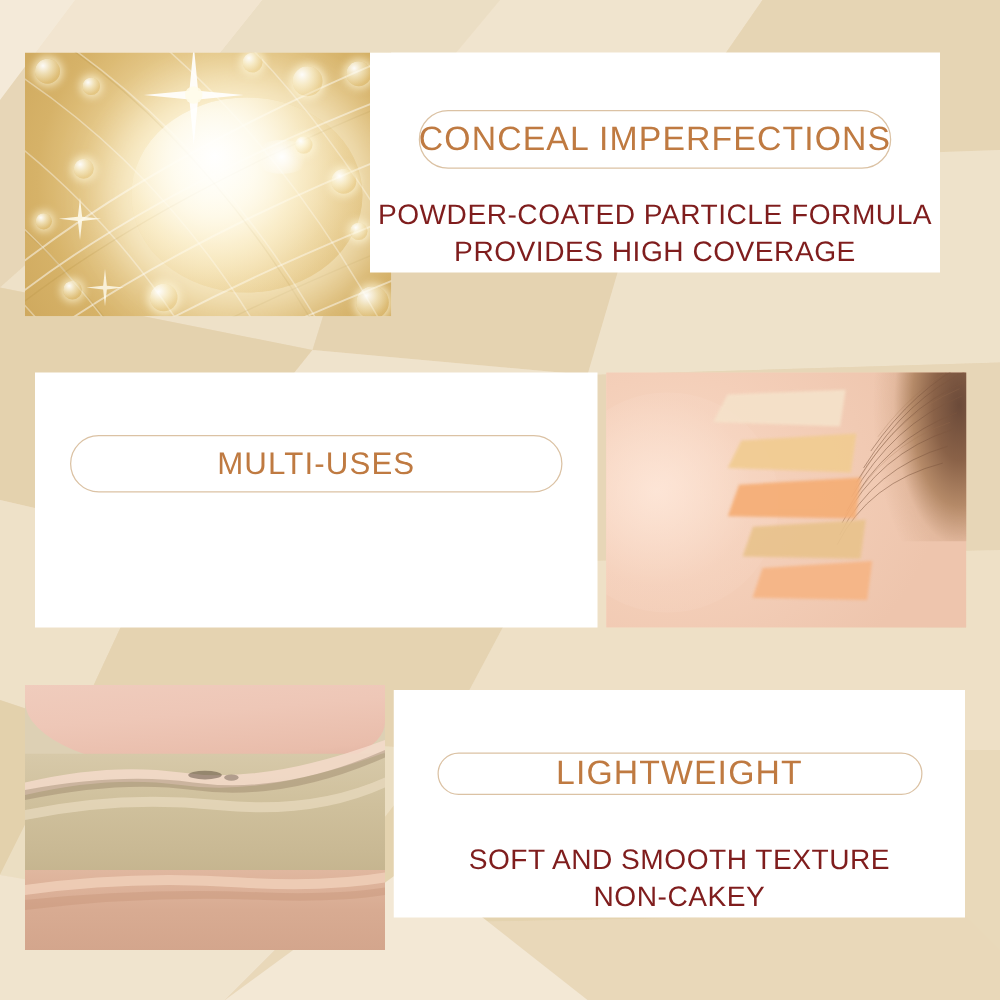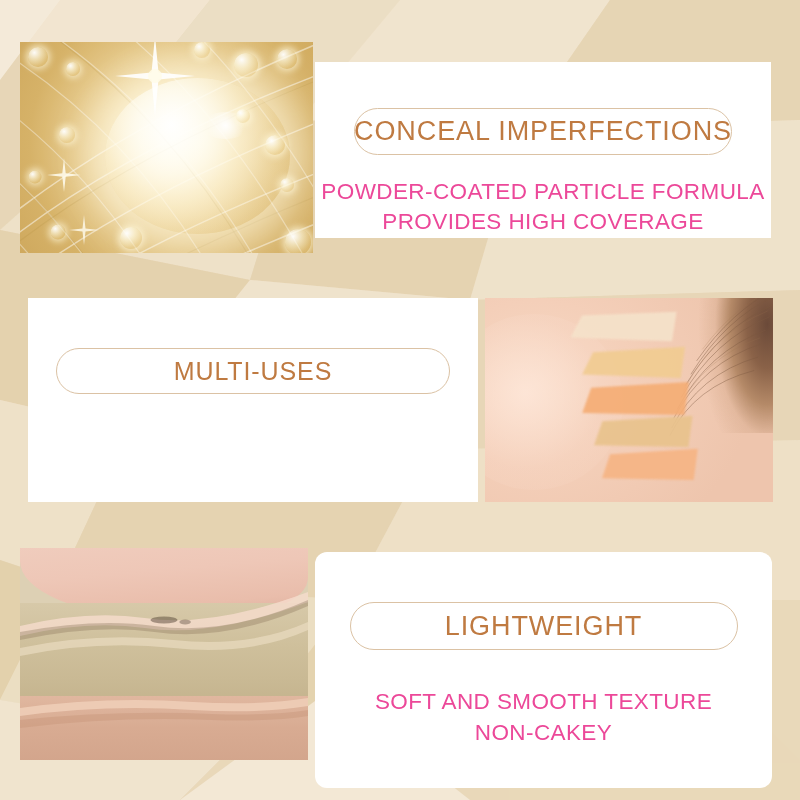--- a/index.html
+++ b/index.html
@@ -43,21 +43,21 @@
     font-size:27px;
     letter-spacing:0.9px;
     font-weight:400;
     white-space:nowrap;
     line-height:1;
   }
   .pill.small { font-size:25px; }
 
   
   .body-copy {
-    color:#ec4899;
+    color:#7f1d1d;
     font-size:22.5px;
     line-height:1.36;
     text-align:center;
     letter-spacing:0.4px;
     font-weight:400;
     white-space:pre-line;
   }
 
   
   .photo { position:absolute; overflow:hidden; }
@@ -240,21 +240,21 @@
       <div class="bubble" style="left:62%; top:4%;  width:16px; height:16px;"></div>
       <div class="bubble" style="left:77%; top:11%; width:24px; height:24px;"></div>
       <div class="bubble" style="left:91%; top:8%;  width:20px; height:20px;"></div>
       <div class="bubble" style="left:76%; top:35%; width:14px; height:14px;"></div>
       <div class="bubble" style="left:87%; top:49%; width:20px; height:20px;"></div>
       <div class="bubble" style="left:91%; top:68%; width:14px; height:14px;"></div>
       <div class="bubble" style="left:95%; top:95%; width:26px; height:26px;"></div>
     </div>
   </div>
 
-  <div class="panel" style="left:315px; top:42px; width:456px; height:176px;margin-top:20px;">
+  <div class="panel" style="left:296px; top:42px; width:456px; height:176px;">
     <div class="pill" style="margin-top:46px; width:378px; height:47px;">
       <span>CONCEAL IMPERFECTIONS</span>
     </div>
     <div class="body-copy" style="margin-top:22px;">POWDER-COATED PARTICLE FORMULA
 PROVIDES HIGH COVERAGE</div>
   </div>
 
   <div class="panel" style="left:28px; top:298px; width:450px; height:204px;">
     <div class="pill small" style="margin-top:50px; width:394px; height:46px;">
       <span>MULTI-USES</span>
@@ -312,21 +312,21 @@
         <path d="M0,84 Q80,70 140,78 Q215,88 300,52 L300,58 Q215,94 140,84 Q80,76 0,92 Z" fill="#8a7258" opacity="0.35"></path>
         <path d="M0,100 Q80,84 160,92 Q240,100 300,74 L300,82 Q240,108 160,100 Q80,92 0,108 Z" fill="#e9dcc0" opacity="0.7"></path>
         <path d="M0,160 Q90,148 180,154 Q250,158 300,150 L300,158 Q250,166 180,162 Q90,156 0,168 Z" fill="#f0cfb8" opacity="0.85"></path>
         <path d="M0,172 Q100,162 200,166 Q260,168 300,162 L300,168 Q260,174 200,172 Q100,168 0,180 Z" fill="#c28f72" opacity="0.35"></path>
         <ellipse cx="150" cy="72" rx="14" ry="3.5" fill="#4a3a2c" opacity="0.45"></ellipse>
         <ellipse cx="172" cy="74" rx="6" ry="2.5" fill="#3e3024" opacity="0.35"></ellipse>
       </svg>
     </div>
   </div>
 
-  <div class="panel" style="left:315px; top:552px; width:457px; height:236px;border-radius:12px;">
+  <div class="panel" style="left:315px; top:552px; width:457px; height:182px;">
     <div class="pill" style="margin-top:50px; width:388px; height:48px;">
       <span>LIGHTWEIGHT</span>
     </div>
     <div class="body-copy" style="margin-top:37px;">SOFT AND SMOOTH TEXTURE
 NON-CAKEY</div>
   </div>
 
 </div>
 
 </body></html>

